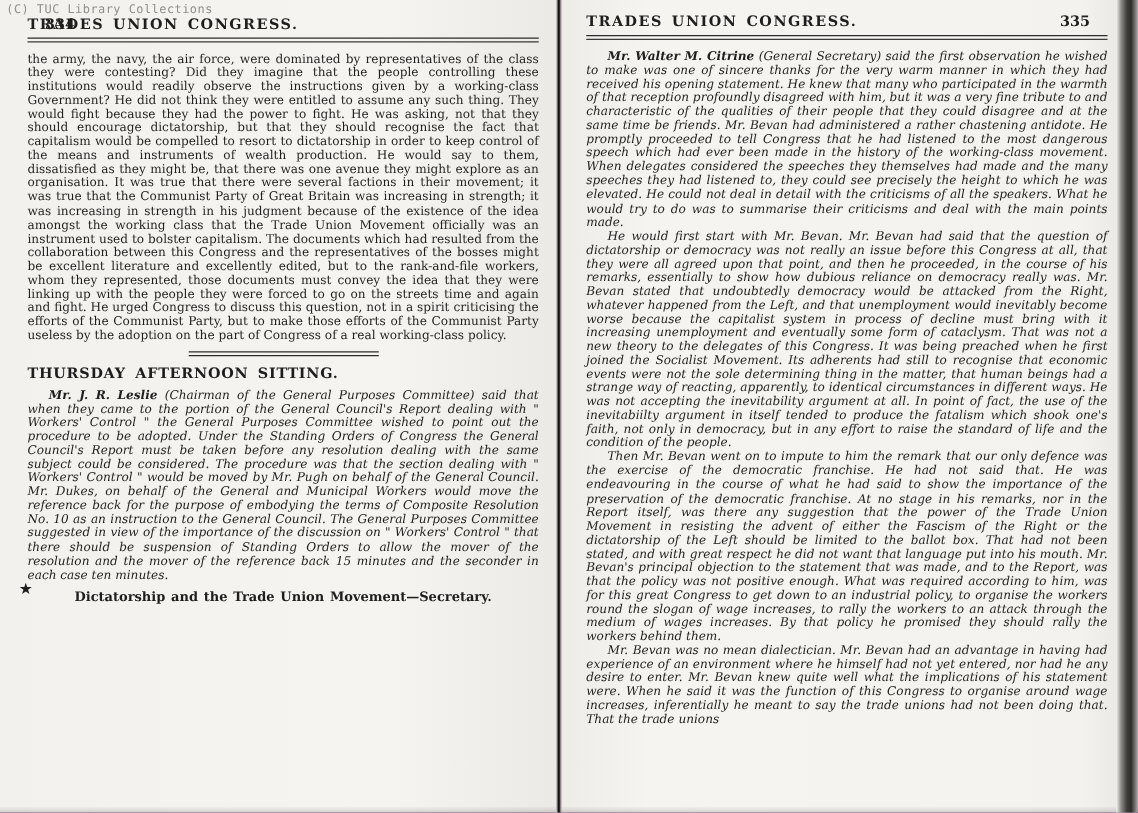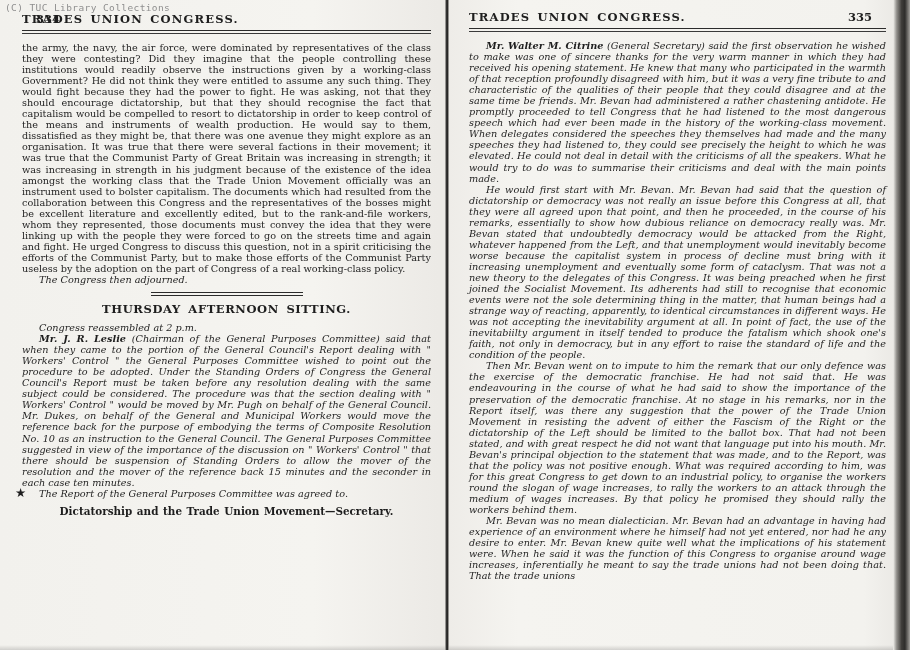--- a/index.html
+++ b/index.html
@@ -54,21 +54,21 @@
     font-size:9.7px; line-height:11.05px;
   }
   .ind { text-indent:17px;font-style:italic; }
   .sp-before { margin-top:3px; }
   b.lead { font-weight:bold; }
   .section-divider {
     width:152px; height:2px; margin:7px auto 6px auto;
     border-top:1.9px solid #2b2b2b; border-bottom:1px solid #2b2b2b;
   }
   .h-caps {
-    margin:2px 0 6px 0; text-align:center; font-weight:bold;
+    margin:2px 0 6px 0; text-align:left; font-weight:bold;
     font-size:11.5px; letter-spacing:0.6px; word-spacing:3px;
   }
   .h-sub {
     margin:6px 0 1px 0; text-align:center; font-weight:bold;
     font-size:10.4px; word-spacing:1px;
   }
   .starred { position:relative; margin-top:6px; }
   .star-glyph {
     position:absolute; left:-7px; top:-1px;
     font-size:12.5px; line-height:11px; text-indent:0;
@@ -83,30 +83,28 @@
   <div class="watermark">(C) TUC Library Collections</div>
 
   <div class="page page-left">
     <div class="page-header">
       <span class="hdr-num num-left">334</span>
       <span class="hdr-title">TRADES UNION CONGRESS.</span>
     </div>
     <div class="header-rule"></div>
 
     <p class="body-par">the army, the navy, the air force, were dominated by representatives of the class they were contesting?  Did they imagine that the people controlling these institutions would readily observe the instructions given by a working-class Government?  He did not think they were entitled to assume any such thing.  They would fight because they had the power to fight.  He was asking, not that they should encourage dictatorship, but that they should recognise the fact that capitalism would be compelled to resort to dictatorship in order to keep control of the means and instruments of wealth production.  He would say to them, dissatisfied as they might be, that there was one avenue they might explore as an organisation.  It was true that there were several factions in their movement; it was true that the Communist Party of Great Britain was increasing in strength; it was increasing in strength in his judgment because of the existence of the idea amongst the working class that the Trade Union Movement officially was an instrument used to bolster capitalism.  The documents which had resulted from the collaboration between this Congress and the representatives of the bosses might be excellent literature and excellently edited, but to the rank-and-file workers, whom they represented, those documents must convey the idea that they were linking up with the people they were forced to go on the streets time and again and fight.  He urged Congress to discuss this question, not in a spirit criticising the efforts of the Communist Party, but to make those efforts of the Communist Party useless by the adoption on the part of Congress of a real working-class policy.</p>
-    <p class="body-par ind sp-before">The Congress then adjourned.</p>
 
     <div class="section-divider"></div>
 
     <div class="h-caps">THURSDAY AFTERNOON SITTING.</div>
-    <p class="body-par ind">Congress reassembled at 2 p.m.</p>
 
     <p class="body-par ind"><b class="lead">Mr. J. R. Leslie</b><span> (Chairman of the General Purposes Committee) said that when they came to the portion of the General Council's Report dealing with " Workers' Control " the General Purposes Committee wished to point out the procedure to be adopted.  Under the Standing Orders of Congress the General Council's Report must be taken before any resolution dealing with the same subject could be considered.  The procedure was that the section dealing with " Workers' Control " would be moved by Mr. Pugh on behalf of the General Council.  Mr. Dukes, on behalf of the General and Municipal Workers would move the reference back for the purpose of embodying the terms of Composite Resolution No. 10 as an instruction to the General Council.  The General Purposes Committee suggested in view of the importance of the discussion on " Workers' Control " that there should be suspension of Standing Orders to allow the mover of the resolution and the mover of the reference back 15 minutes and the seconder in each case ten minutes.</span></p>
 
-    <p class="body-par ind starred"><span class="star-glyph">★</span><span>The Report of the General Purposes Committee was agreed to.</span></p>
+    <p class="body-par ind starred"><span class="star-glyph">★</span></p>
 
     <div class="h-sub">Dictatorship and the Trade Union Movement—Secretary.</div>
   </div>
 
   <div class="page page-right">
     <div class="page-header">
       <span class="hdr-title">TRADES UNION CONGRESS.</span>
       <span class="hdr-num num-right">335</span>
     </div>
     <div class="header-rule"></div>

